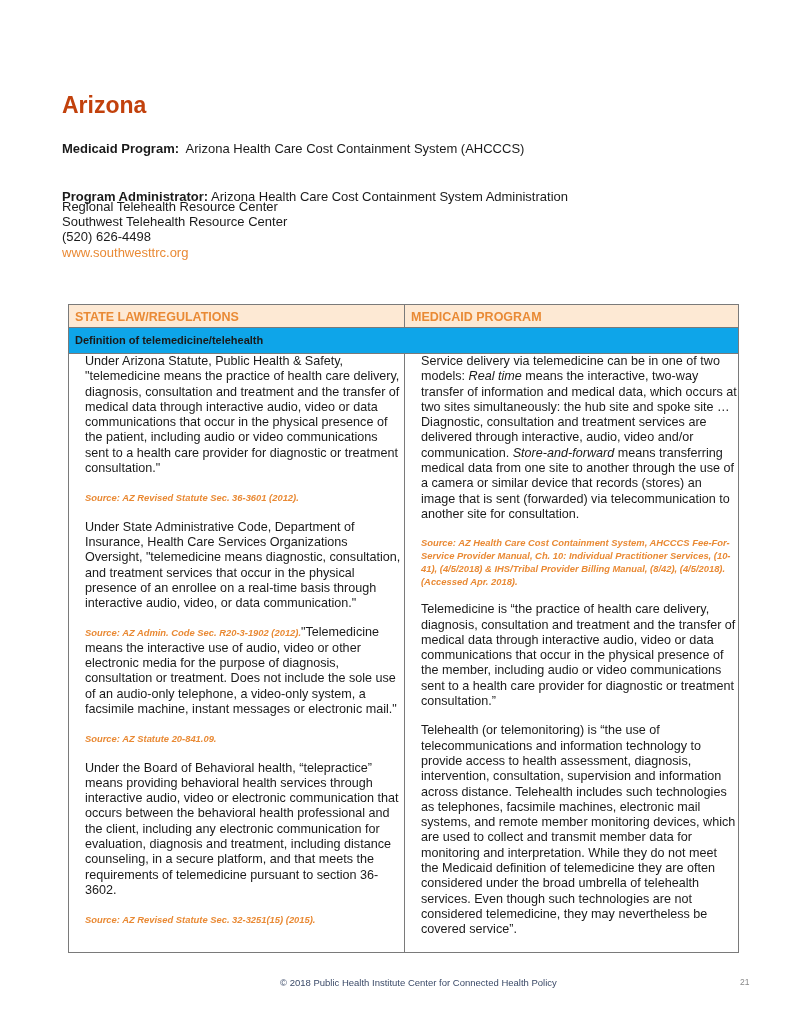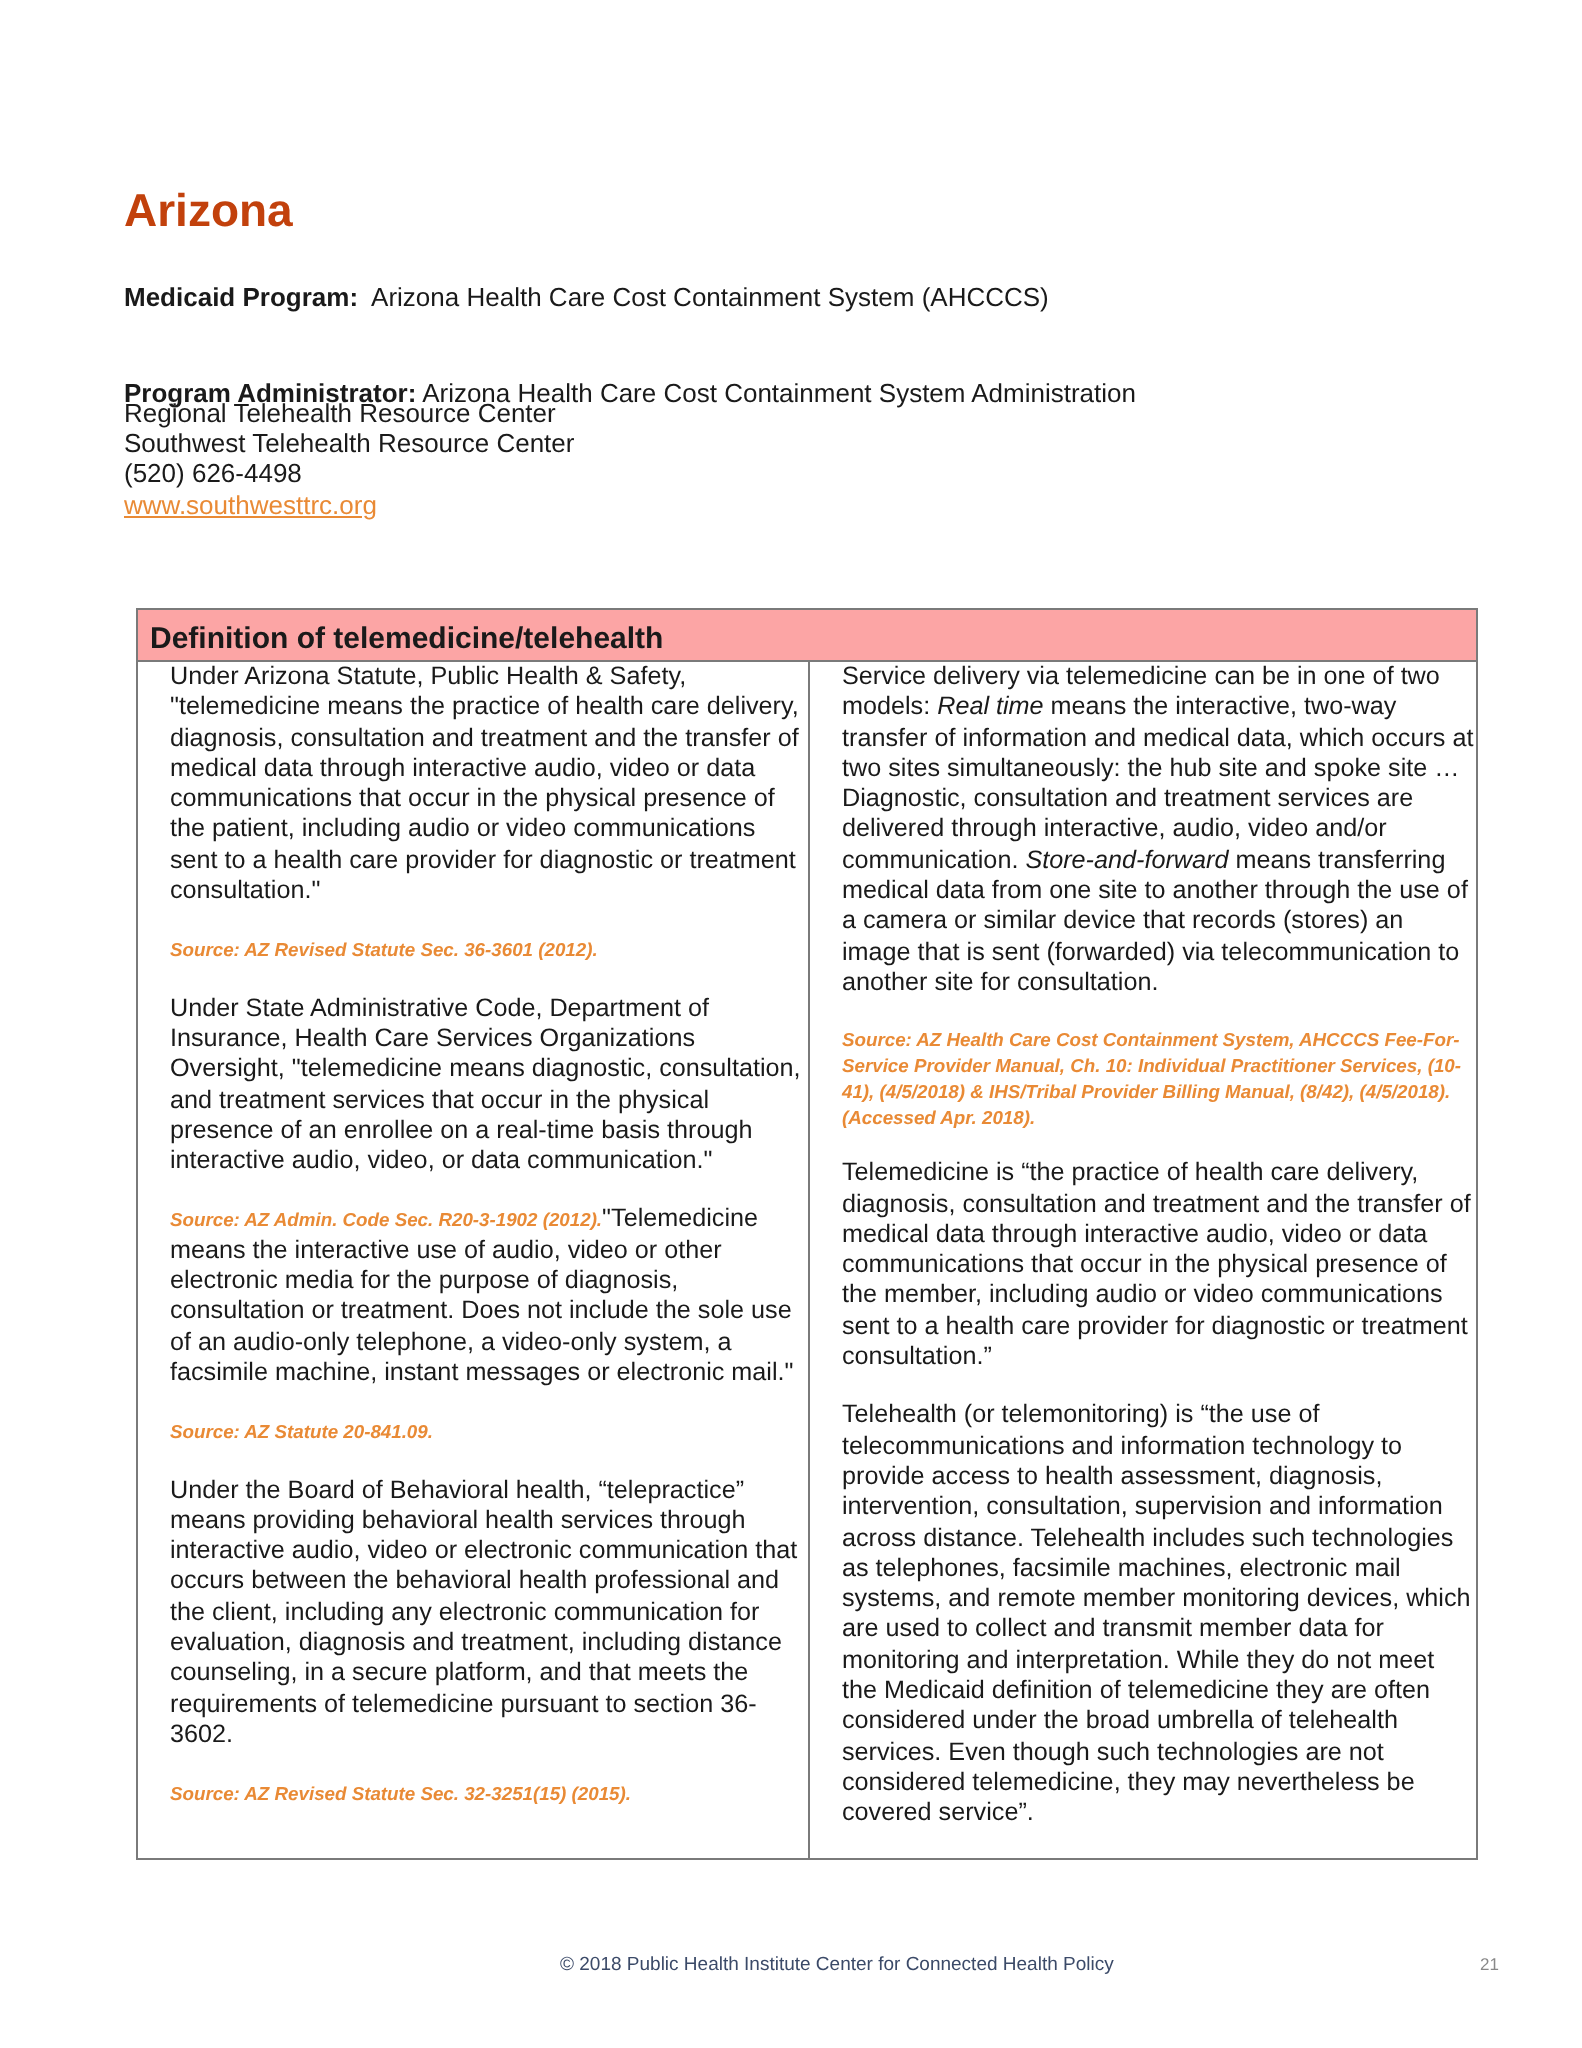--- a/index.html
+++ b/index.html
@@ -12,34 +12,34 @@
     font-size: 23px; font-weight: bold; color: #c2410c; margin: 0;
   }
   .info-line {
     position: absolute; left: 62px; font-size: 13px; line-height: 16px;
   }
   .info-line b { font-weight: bold; }
   .rtrc {
     position: absolute; left: 62px; top: 199px; font-size: 13px; line-height: 15.2px;
   }
   .rtrc .head { font-weight: normal; }
-  .rtrc a { color: #e98a35; text-decoration: underline; }
+  .rtrc a { color: #e98a35; }
   table.laws {
     position: absolute; left: 68px; top: 304px; width: 670px;
     border-collapse: collapse; table-layout: fixed;
   }
   table.laws td, table.laws th {
     border: 1px solid #7a7a7a; vertical-align: top; padding: 0;
   }
   table.laws th {
     background: #fde9d4; color: #e98a35; font-weight: bold; text-align: left;
     font-size: 12.5px; height: 23px; padding: 5px 6px 0 6px; box-sizing: border-box;
   }
   tr.section td {
-    background: #fca5a5; font-weight: bold; font-size: 15px;
+    background: #0ea5e9; font-weight: bold; font-size: 11px;
     height: 26px; padding: 6px 6px 0 6px; box-sizing: border-box;
   }
   td.col {
     padding: 8px 6px 0 6px; font-size: 12.6px; line-height: 15.3px; height: 591px;
     box-sizing: border-box;
   }
   td.col p { margin: 0 0 14px 16px; }
   .src {
     color: #e98a35; font-style: italic; font-weight: bold; font-size: 9.4px; line-height: 12px;
   }
@@ -72,20 +72,24 @@
   <div>(520) 626-4498</div>
   <div><a>www.southwesttrc.org</a></div>
 </div>
 
 <table class="laws">
   <colgroup>
       <col style="width:336px">
       <col style="width:334px">
     </colgroup>
   <tbody>
+      <tr>
+    <th>STATE LAW/REGULATIONS</th>
+    <th>MEDICAID PROGRAM</th>
+  </tr>
   <tr class="section">
     <td colspan="2">Definition of telemedicine/telehealth</td>
   </tr>
   <tr>
     <td class="col">
       <p>Under Arizona Statute, Public Health &amp; Safety, "telemedicine means the practice of health care delivery, diagnosis, consultation and treatment and the transfer of medical data through interactive audio, video or data communications that occur in the physical presence of the patient, including audio or video communications sent to a health care provider for diagnostic or treatment consultation."</p>
       <p class="srcp"><span class="src">Source: AZ Revised Statute Sec. 36-3601 (2012).</span></p>
       <p>Under State Administrative Code, Department of Insurance, Health Care Services Organizations Oversight, "telemedicine means diagnostic, consultation, and treatment services that occur in the physical presence of an enrollee on a real-time basis through interactive audio, video, or data communication."</p>
       <p><span class="src">Source: AZ Admin. Code Sec. R20-3-1902 (2012).</span><span>"Telemedicine means the interactive use of audio, video or other electronic media for the purpose of diagnosis, consultation or treatment.  Does not include the sole use of an audio-only telephone, a video-only system, a facsimile machine, instant messages or electronic mail."</span></p>
       <p class="srcp"><span class="src">Source: AZ Statute 20-841.09.</span></p>

